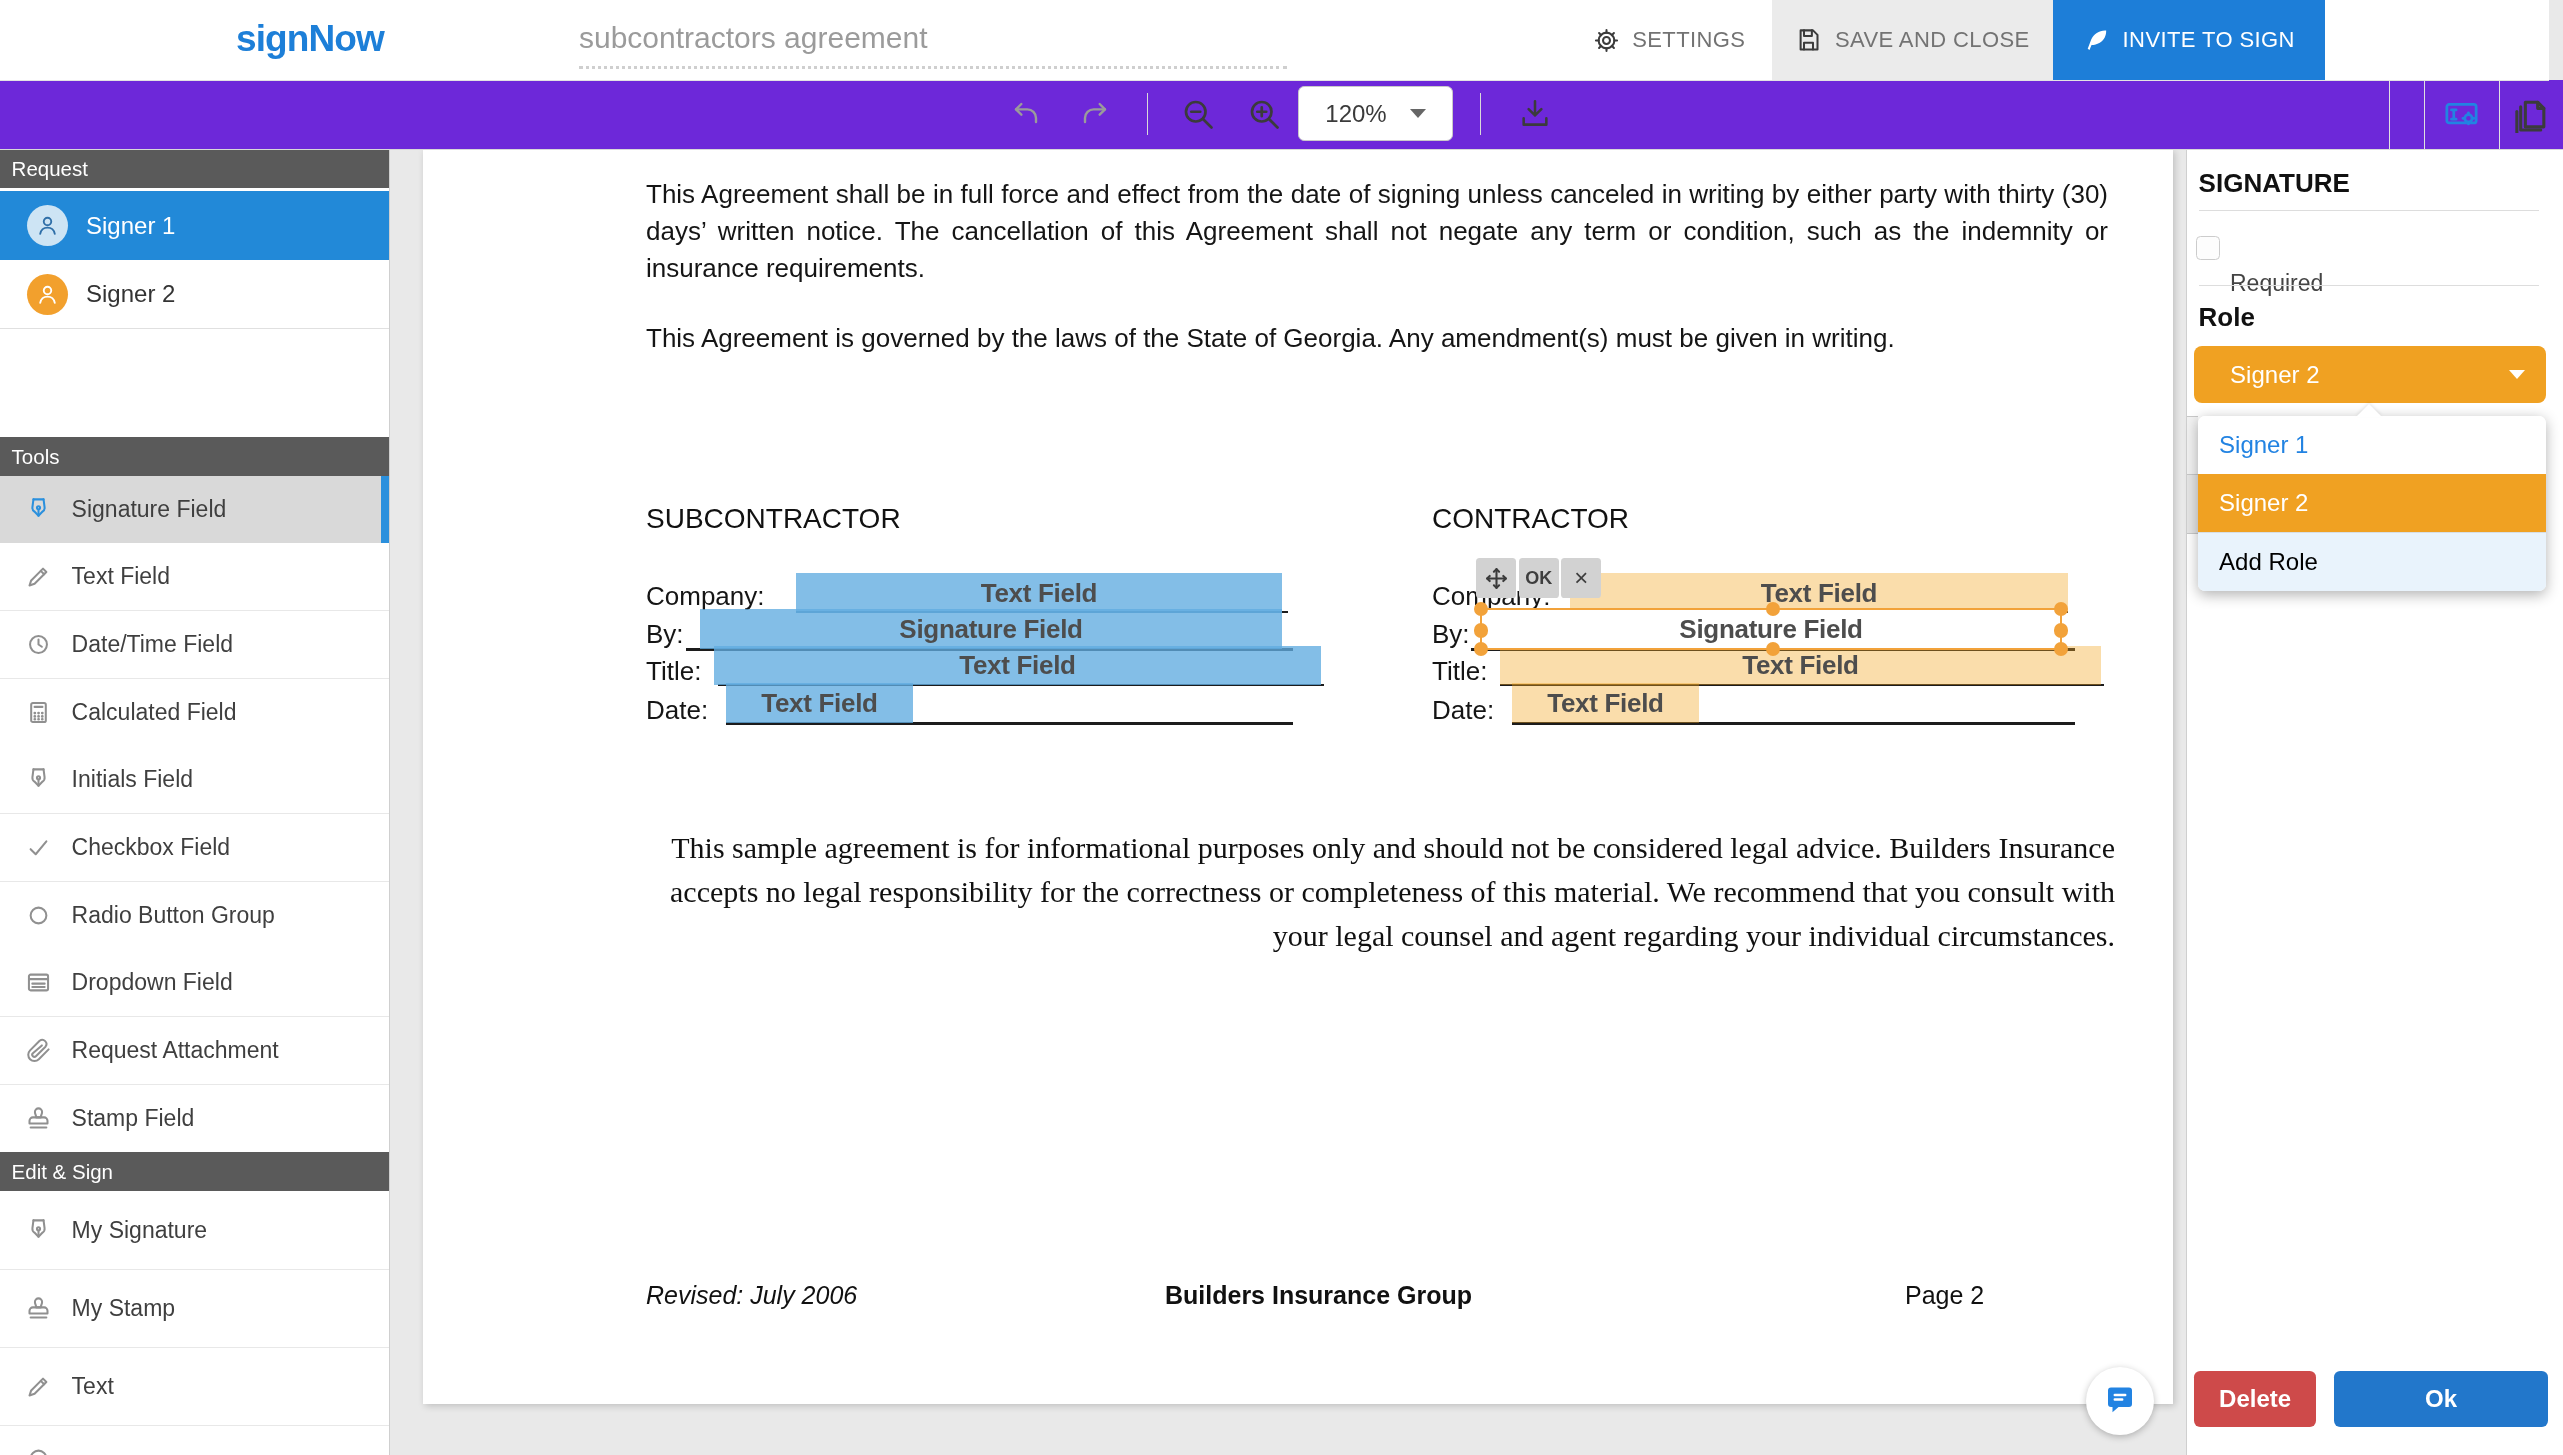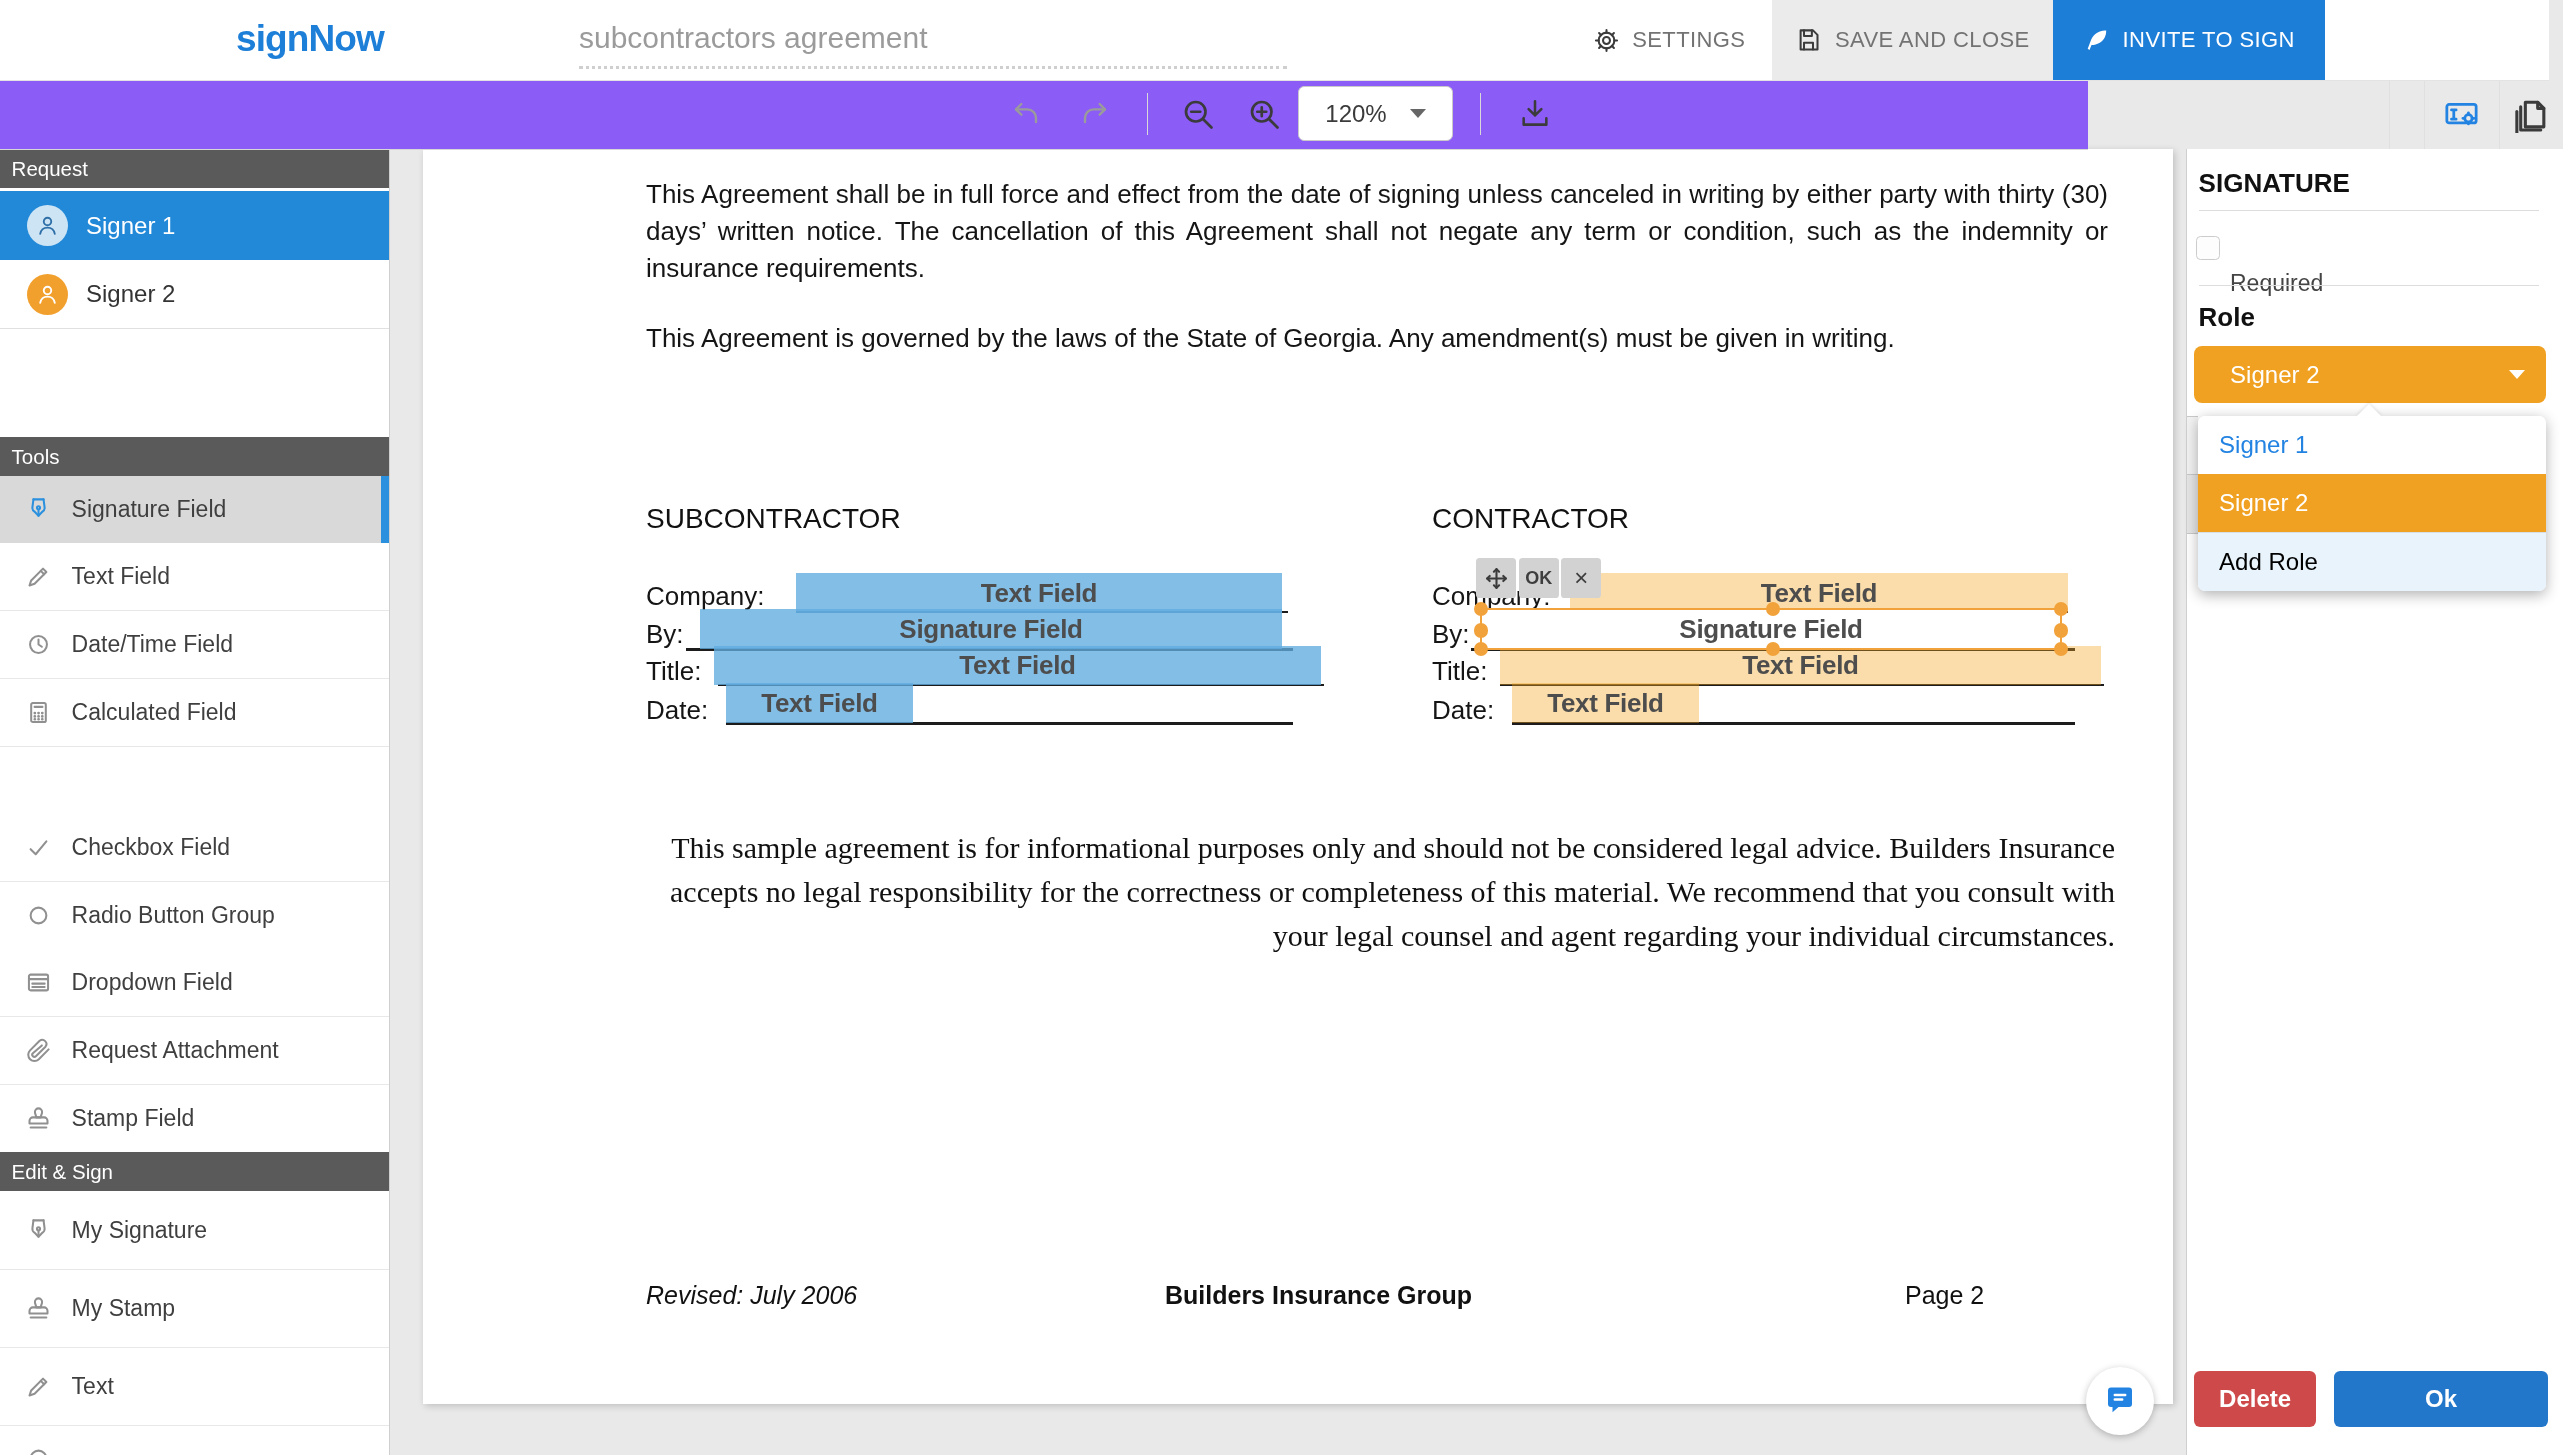--- a/index.html
+++ b/index.html
@@ -12,21 +12,21 @@
   .logo{position:absolute;left:236px;top:18px;font-size:37px;font-weight:bold;letter-spacing:-0.9px;color:#1d7fd8;}
   .doc-title{position:absolute;left:579px;top:21.4px;font-size:30px;color:#9b9b9b;}
   .title-dots{position:absolute;left:579px;top:66px;width:708px;border-bottom:3.6px dotted #cfcfcf;}
   .tb-btn{position:absolute;top:0;height:80px;display:flex;align-items:center;justify-content:center;gap:12.5px;
           font-size:22px;letter-spacing:0.4px;color:#737373;cursor:pointer;}
   .tb-save{left:1772px;width:281px;background:#ebebeb;}
   .tb-invite{left:2053px;width:272px;background:#1d7ed8;color:#fff;}
   .tb-settings{left:1580px;width:178px;}
 
   
-  .toolbar2{position:absolute;left:0;top:80px;width:2088px;height:69px;background:#8b5cf6;border-bottom:0.9px solid #d8d8d8;z-index:29;}
+  .toolbar2{position:absolute;left:0;top:80px;width:2563px;height:69px;background:#6d28d9;border-bottom:0.9px solid #d8d8d8;z-index:29;}
   .sep{position:absolute;top:13.4px;width:0.9px;height:42px;background:#d9d9d9;}
   .pctbox{position:absolute;left:1298px;top:6.2px;width:153px;height:53px;border:0.9px solid #c9c9c9;border-radius:6.2px;
           display:flex;align-items:center;justify-content:center;gap:23px;font-size:24px;color:#3b3b3b;background:#fff;cursor:pointer;}
   .caret{width:0;height:0;border-left:8px solid transparent;border-right:8px solid transparent;border-top:9.8px solid #666;}
   .cell-border{position:absolute;top:0;width:0.9px;height:69px;background:#e0e0e0;}
 
   
   svg.ic{width:27px;height:27px;stroke:#909090;fill:none;stroke-width:1.8;stroke-linecap:round;stroke-linejoin:round;}
   svg.dark{stroke:#3b3b3b;}
   svg.blue{stroke:#2b90dd;}
@@ -236,20 +236,29 @@
       <span>Date/Time Field</span>
     </div>
     <div class="srow" style="top:530px">
       <svg class="ic" viewBox="0 0 24 24">
         <rect x="5.5" y="3.5" width="13" height="17" rx="1.5"></rect>
           <path d="M8.5 7h7"></path>
         <path d="M8.7 12.5h.1M12 12.5h.1M15.3 12.5h.1M8.7 15.5h.1M12 15.5h.1M15.3 15.5h.1M8.7 18h.1M12 18h.1M15.3 18h.1" stroke-width="2.4"></path>
       </svg>
       <span>Calculated Field</span>
     </div>
+    <div class="srow" style="top:597px">
+      <svg class="ic" viewBox="0 0 24 24">
+        <path d="M7.5 3h9"></path>
+          <path d="M7.5 3l-.9 7c-.2 1.6.6 3.2 2 4l3.4 3.5 3.4-3.5c1.4-.8 2.2-2.4 2-4l-.9-7"></path>
+          <circle cx="12" cy="10.5" r="1.4"></circle>
+          <path d="M12 12v5.5"></path>
+      </svg>
+      <span>Initials Field</span>
+    </div>
     <div class="srow" style="top:665px">
       <svg class="ic" viewBox="0 0 24 24">
         <path d="M5 13.5l4.5 4.5L19 6.5"></path>
       </svg>
       <span>Checkbox Field</span>
     </div>
     <div class="srow" style="top:733px">
       <svg class="ic" viewBox="0 0 24 24">
         <circle cx="12" cy="12" r="7"></circle>
       </svg>

